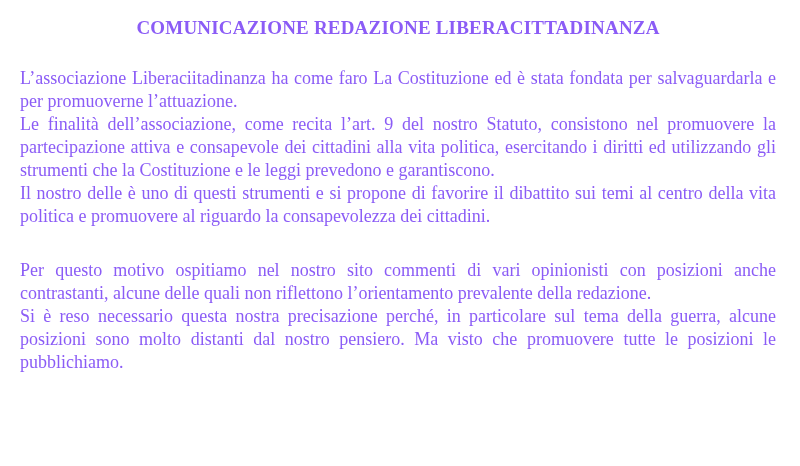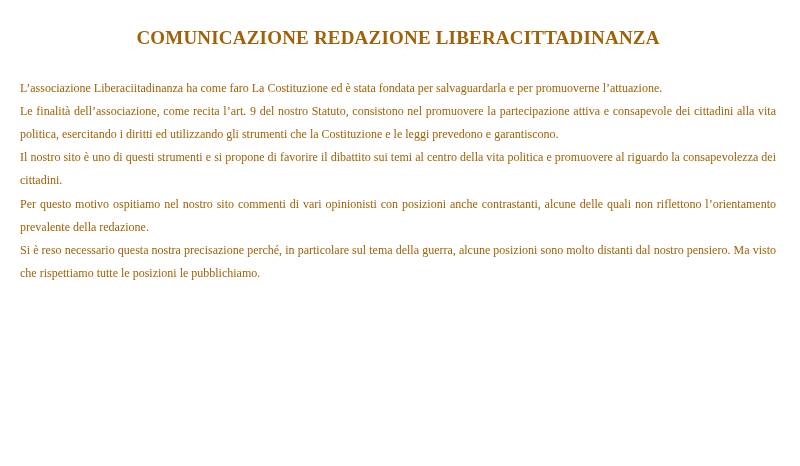--- a/index.html
+++ b/index.html
@@ -9,58 +9,58 @@
   }
   body {
     width: 800px;
     height: 466px;
     overflow: hidden;
   }
   .page {
     box-sizing: border-box;
     width: 800px;
     height: 457px;
-    padding: 26px 24px 0 20px;
+    padding: 16px 24px 0 20px;
     background: #ffffff;
-    color: #a16207;
+    color: #8b5cf6;
     font-family: "Liberation Serif", "DejaVu Serif", serif;
   }
   .title {
     margin: 0 0 27px 0;
     font-size: 19px;
     line-height: 24px;
     font-weight: bold;
     text-align: center;
     letter-spacing: 0.2px;
   }
   .para-group {
     margin: 0;
   }
   .para-group + .para-group {
-    margin-top: 1px;
+    margin-top: 31px;
   }
   .para-group p {
     margin: 0;
-    font-size: 12px;
+    font-size: 18px;
     line-height: 23px;
     text-align: justify;
   }
 </style>
 </head>
 <body>
 
 <div class="page">
 
   <h1 class="title">COMUNICAZIONE REDAZIONE LIBERACITTADINANZA</h1>
 
   <section class="para-group">
     <p>L’associazione Liberaciitadinanza ha come faro La Costituzione ed è stata fondata per salvaguardarla e per promuoverne l’attuazione.</p>
     <p>Le finalità dell’associazione, come recita l’art. 9 del nostro Statuto, consistono nel promuovere la partecipazione attiva e consapevole dei cittadini alla vita politica, esercitando i diritti ed utilizzando gli strumenti che la Costituzione e le leggi prevedono e garantiscono.</p>
-    <p>Il nostro sito è uno di questi strumenti e si propone di favorire il dibattito sui temi al centro della vita politica e promuovere al riguardo la consapevolezza dei cittadini.</p>
+    <p>Il nostro delle è uno di questi strumenti e si propone di favorire il dibattito sui temi al centro della vita politica e promuovere al riguardo la consapevolezza dei cittadini.</p>
   </section>
 
   <section class="para-group">
     <p>Per questo motivo ospitiamo nel nostro sito commenti di vari opinionisti con posizioni anche contrastanti, alcune delle quali non riflettono l’orientamento prevalente della redazione.</p>
-    <p>Si è reso necessario questa nostra precisazione perché, in particolare sul tema della guerra, alcune posizioni sono molto distanti dal nostro pensiero. Ma visto che rispettiamo tutte le posizioni le pubblichiamo.</p>
+    <p>Si è reso necessario questa nostra precisazione perché, in particolare sul tema della guerra, alcune posizioni sono molto distanti dal nostro pensiero. Ma visto che promuovere tutte le posizioni le pubblichiamo.</p>
   </section>
 
 
 </div>
 
 </body></html>

